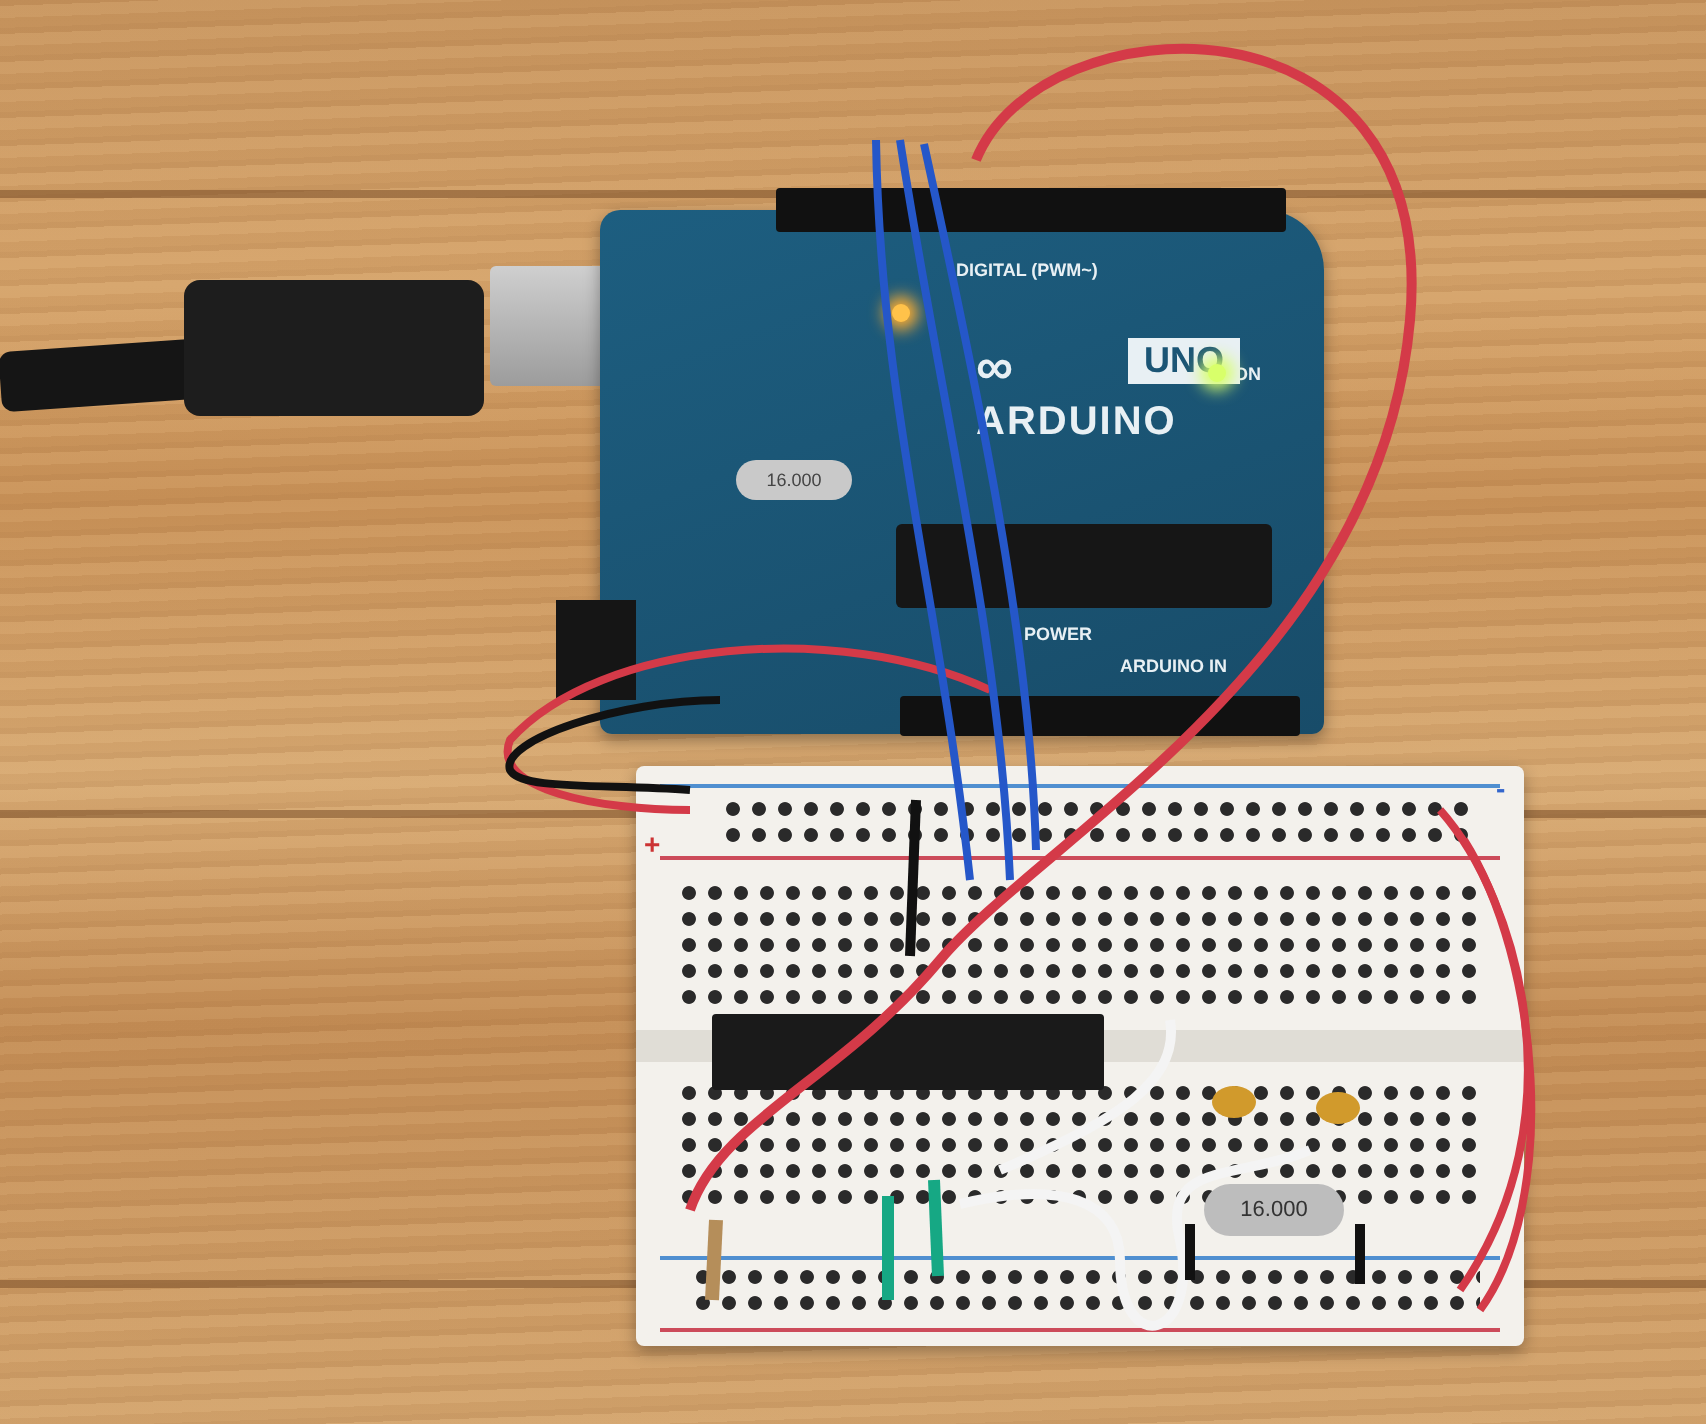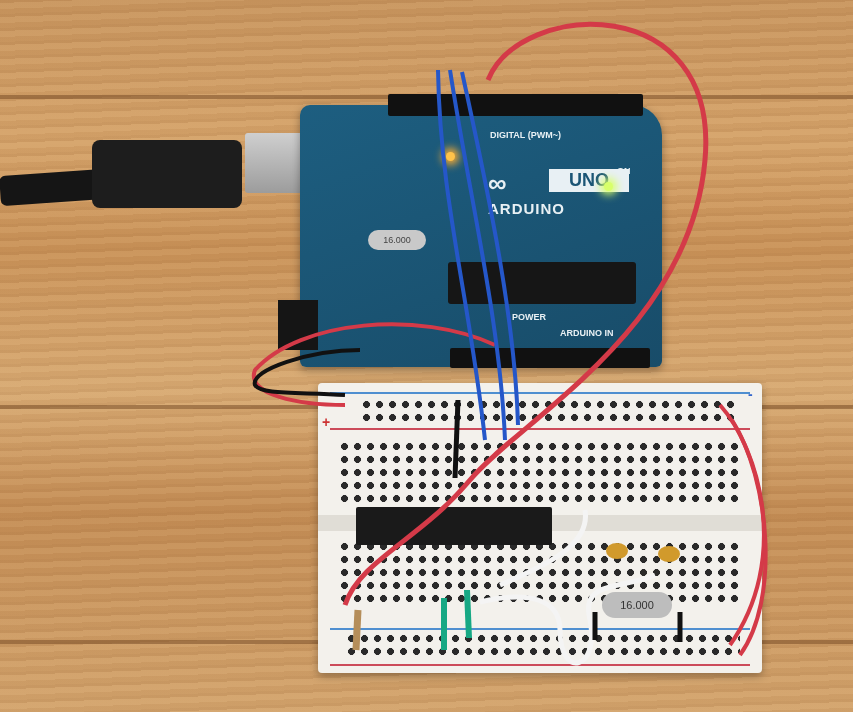--- a/index.html
+++ b/index.html
@@ -12,22 +12,22 @@
   
   .cable{position:absolute;left:0;top:172px;width:120px;height:30px;background:#151515;border-radius:6px;transform:rotate(-4deg);}
   .usb-plug{position:absolute;left:92px;top:140px;width:150px;height:68px;background:#1d1d1d;border-radius:8px;}
   .usb-metal{position:absolute;left:245px;top:133px;width:88px;height:60px;background:linear-gradient(180deg,#cfcfcf,#9c9c9c);border-radius:3px;}
   
   .arduino{position:absolute;left:300px;top:105px;width:362px;height:262px;background:linear-gradient(160deg,#1d5e80,#184c69);border-radius:10px 30px 6px 6px;box-shadow:0 3px 8px rgba(0,0,0,.35);}
   .header-top{position:absolute;left:388px;top:94px;width:255px;height:22px;background:#111;border-radius:2px;}
   .header-bot{position:absolute;left:450px;top:348px;width:200px;height:20px;background:#111;border-radius:2px;}
   .chip{position:absolute;left:448px;top:262px;width:188px;height:42px;background:#161616;border-radius:3px;}
   .logo{position:absolute;left:488px;top:168px;color:#e8f0f4;font-weight:bold;font-size:26px;letter-spacing:1px;}
-  .logo-uno{position:absolute;left:549px;top:169px;color:#1b5575;background:#e8f0f4;font-weight:bold;font-size:18px;padding:1px 20px;}
-  .brand{position:absolute;left:488px;top:200px;color:#e8f0f4;font-weight:bold;font-size:15px;letter-spacing:1px;}
+  .logo-uno{position:absolute;left:564px;top:169px;color:#1b5575;background:#e8f0f4;font-weight:bold;font-size:18px;padding:1px 8px;}
+  .brand{position:absolute;left:488px;top:200px;color:#e8f0f4;font-weight:bold;font-size:20px;letter-spacing:1px;}
   .pin-label{position:absolute;color:#e8f0f4;font-size:9px;font-weight:bold;}
   .led-on{position:absolute;left:604px;top:182px;width:9px;height:9px;border-radius:50%;background:#d8ff6a;box-shadow:0 0 8px 4px #d8ff6a;}
   .led-l{position:absolute;left:446px;top:152px;width:9px;height:9px;border-radius:50%;background:#ffc24a;box-shadow:0 0 8px 4px #ffae30;}
   .crystal-top{position:absolute;left:368px;top:230px;width:58px;height:20px;background:#c9c9c9;border-radius:10px;font-size:9px;text-align:center;line-height:20px;color:#444;}
   .power-jack{position:absolute;left:278px;top:300px;width:40px;height:50px;background:#151515;}
   
   .breadboard{position:absolute;left:318px;top:383px;width:444px;height:290px;background:#f3f1ec;border-radius:4px;box-shadow:0 3px 8px rgba(0,0,0,.3);}
   .rail-line{position:absolute;height:2px;}
   .holes{position:absolute;background-image:radial-gradient(#2a2a2a 35%,transparent 40%);background-size:13px 13px;}
   .center-channel{position:absolute;left:318px;top:515px;width:444px;height:16px;background:#e0ddd6;}
@@ -51,24 +51,24 @@
 
   <div class="arduino"></div>
   <div class="power-jack"></div>
   <div class="header-top"></div>
   <div class="header-bot"></div>
   <div class="chip"></div>
   <div class="crystal-top">16.000</div>
   <div class="logo">∞</div>
   <div class="logo-uno">UNO</div>
   <div class="brand">ARDUINO</div>
-  <div class="pin-label" style="left:490px;top:130px">DIGITAL (PWM~)</div>
+  <div class="pin-label" style="left:478px;top:130px">DIGITAL (PWM~)</div>
   <div class="pin-label" style="left:512px;top:312px">POWER</div>
   <div class="pin-label" style="left:560px;top:328px">ARDUINO IN</div>
-  <div class="pin-label" style="left:617px;top:166px">ON</div>
+  <div class="pin-label" style="left:617px;top:182px">ON</div>
   <div class="led-on"></div>
   <div class="led-l"></div>
 
   <div class="breadboard"></div>
   <div class="rail-line" style="left:330px;top:392px;width:420px;background:#4f8fd0"></div>
   <div class="rail-line" style="left:330px;top:428px;width:420px;background:#cc4b5a"></div>
   <div class="holes" style="left:360px;top:398px;width:380px;height:26px"></div>
   <div class="holes" style="left:338px;top:440px;width:400px;height:66px"></div>
   <div class="center-channel"></div>
   <div class="holes" style="left:338px;top:540px;width:400px;height:66px"></div>

